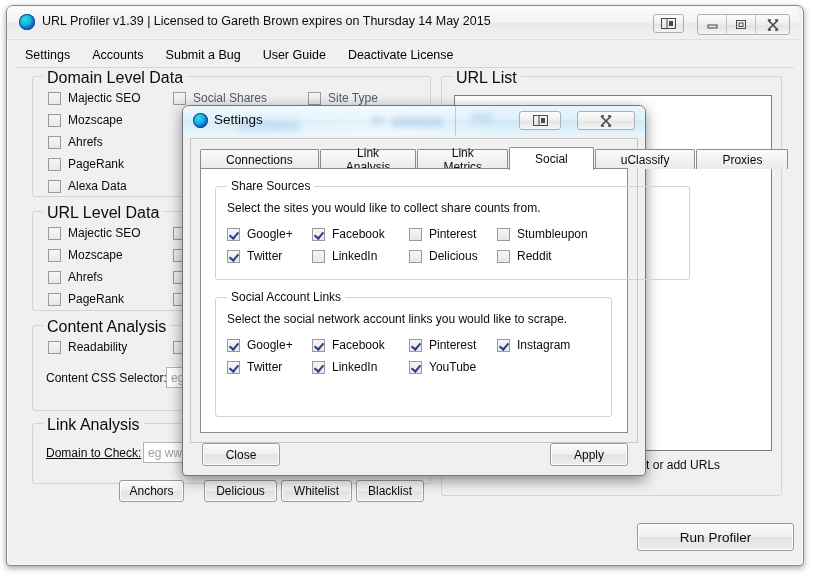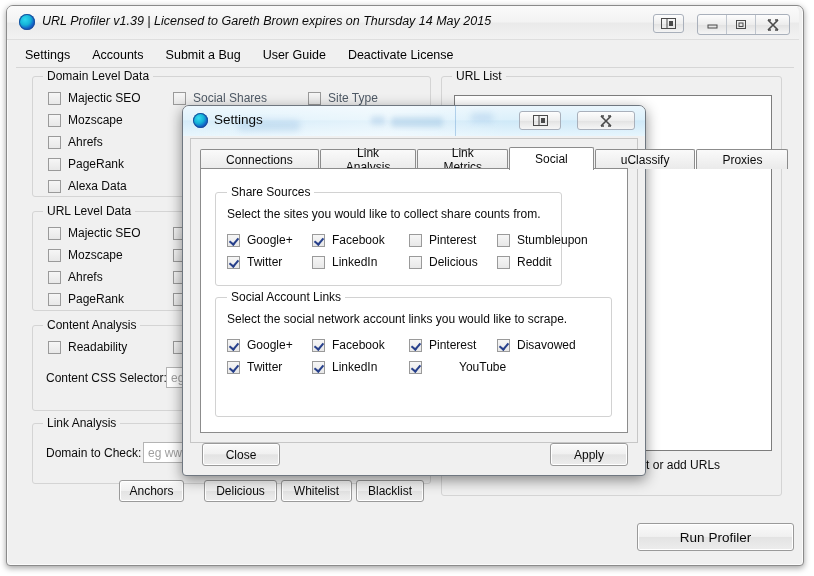--- a/index.html
+++ b/index.html
@@ -21,21 +21,20 @@
     border: 1px solid #8b8b8b;
     border-radius: 7px 7px 4px 4px;
     background: #f0f0f0;
     box-shadow: 0 2px 6px rgba(0,0,0,0.38), 0 0 0 1px rgba(255,255,255,0.7) inset;
   }
   #window-titlebar {
     position: absolute; left: 0; top: 0; right: 4px; height: 33px;
     border-radius: 6px 6px 0 0;
     background: linear-gradient(to bottom, #fbfbfb 0%, #f3f3f3 48%, #eaeaea 52%, #f2f2f2 100%);
     border-bottom: 1px solid #dedede;
-    font-style: italic;
   }
   #app-icon {
     position: absolute; left: 12px; top: 8px;
     width: 16px; height: 16px; border-radius: 50%;
     background: radial-gradient(circle at 38% 34%, #2ed8ef 0%, #16b4d8 38%, #1463c8 62%, #2d2a84 100%);
     box-shadow: 0 0 0 1px #1a4f9e inset;
   }
   #window-title {
     position: absolute; left: 35px; top: 8px;
     font-size: 12.5px; color: #0b0b0b; white-space: nowrap;
@@ -77,21 +76,21 @@
 
   .groupbox {
     position: absolute;
     border: 1px solid #d4d4d4;
     border-radius: 3px;
     box-sizing: border-box;
   }
   .groupbox > .gb-title {
     position: absolute; left: 10px; top: -8px;
     background: #f0f0f0; padding: 0 4px;
-    font-size: 12px; color: #0b0b0b; white-space: nowrap;
+    font-size: 16px; color: #0b0b0b; white-space: nowrap;
   }
 
   .cb-row { position: absolute; display: flex; align-items: center; white-space: nowrap; }
   .cbox {
     width: 13px; height: 13px; box-sizing: border-box;
     border: 1px solid #9a9a9a;
     background: linear-gradient(to bottom, #f6f6f6, #e8e8e8);
     margin-right: 7px; flex: none; position: relative;
   }
   .cbox.checked::after {
@@ -325,21 +324,21 @@
         <span class="cb-label">Readability</span>
       </div>
       <span class="cbox" style="position:absolute;left:140px;top:15px;"></span>
 
       <div class="field-label" style="left:13px; top:45px;">Content CSS Selector:</div>
       <div class="textinput" style="left:133px; top:41px; width:120px; height:21px;">eg c</div>
     </div>
 
     <div class="groupbox" style="left:25px; top:355px; width:399px; height:61px;">
       <div class="gb-title">Link Analysis</div>
-      <div class="field-label" style="left:13px; top:22px;">Domain to Check:</div>
+      <div class="field-label" style="left:13px; top:22px;text-decoration:underline;">Domain to Check:</div>
       <div class="textinput" style="left:110px; top:18px; width:140px; height:21px;">eg www</div>
     </div>
 
     <div class="btn" style="left:112px; top:412px; width:65px; height:22px;">Anchors</div>
     <div class="btn" style="left:197px; top:412px; width:73px; height:22px;">Delicious</div>
     <div class="btn" style="left:274px; top:412px; width:71px; height:22px;">Whitelist</div>
     <div class="btn" style="left:349px; top:412px; width:68px; height:22px;">Blacklist</div>
 
     <div class="groupbox" style="left:434px; top:8px; width:341px; height:420px;">
       <div class="gb-title">URL List</div>
@@ -383,21 +382,21 @@
         <div class="tab">Connections</div>
         <div class="tab">Link Analysis</div>
         <div class="tab">Link Metrics</div>
         <div class="tab active">Social</div>
         <div class="tab">uClassify</div>
         <div class="tab">Proxies</div>
       </div>
 
       <div id="tabpanel">
 
-        <div class="inner-group" style="left:14px; top:23px; width:347px; height:94px;">
+        <div class="inner-group" style="left:14px; top:17px; width:475px; height:94px;">
           <div class="ig-title">Share Sources</div>
           <div class="ig-desc" style="left:11px; top:14px;text-align:right;">Select the sites you would like to collect share counts from.</div>
 
           <div class="cb-row" style="left:11px; top:40px;">
             <span class="cbox checked"></span>
             <span class="cb-label">Google+</span>
           </div>
           <div class="cb-row" style="left:96px; top:40px;">
             <span class="cbox checked"></span>
             <span class="cb-label">Facebook</span>
@@ -440,32 +439,32 @@
           <div class="cb-row" style="left:96px; top:40px;">
             <span class="cbox checked"></span>
             <span class="cb-label">Facebook</span>
           </div>
           <div class="cb-row" style="left:193px; top:40px;">
             <span class="cbox checked"></span>
             <span class="cb-label">Pinterest</span>
           </div>
           <div class="cb-row" style="left:281px; top:40px;">
             <span class="cbox checked"></span>
-            <span class="cb-label">Disavowed</span>
+            <span class="cb-label">Instagram</span>
           </div>
 
           <div class="cb-row" style="left:11px; top:62px;">
             <span class="cbox checked"></span>
             <span class="cb-label">Twitter</span>
           </div>
           <div class="cb-row" style="left:96px; top:62px;">
             <span class="cbox checked"></span>
             <span class="cb-label">LinkedIn</span>
           </div>
-          <div class="cb-row" style="left:193px; top:62px;gap:30px;">
+          <div class="cb-row" style="left:193px; top:62px;">
             <span class="cbox checked"></span>
             <span class="cb-label">YouTube</span>
           </div>
         </div>
 
       </div>
     </div>
 
     <div id="dlg-footer">
       <div class="btn" style="left:12px; top:0; width:78px; height:23px;">Close</div>

